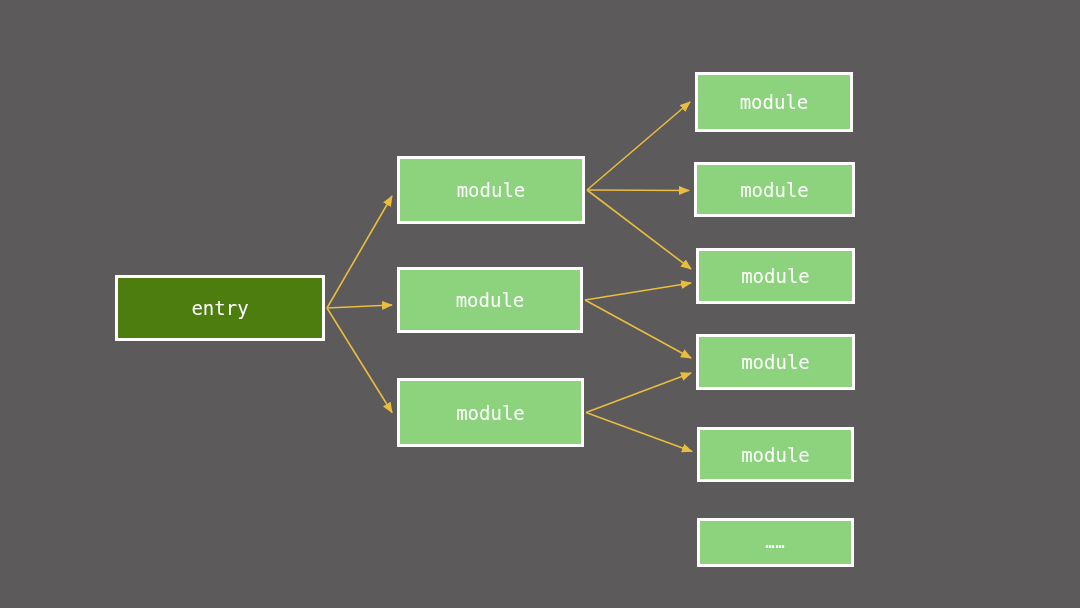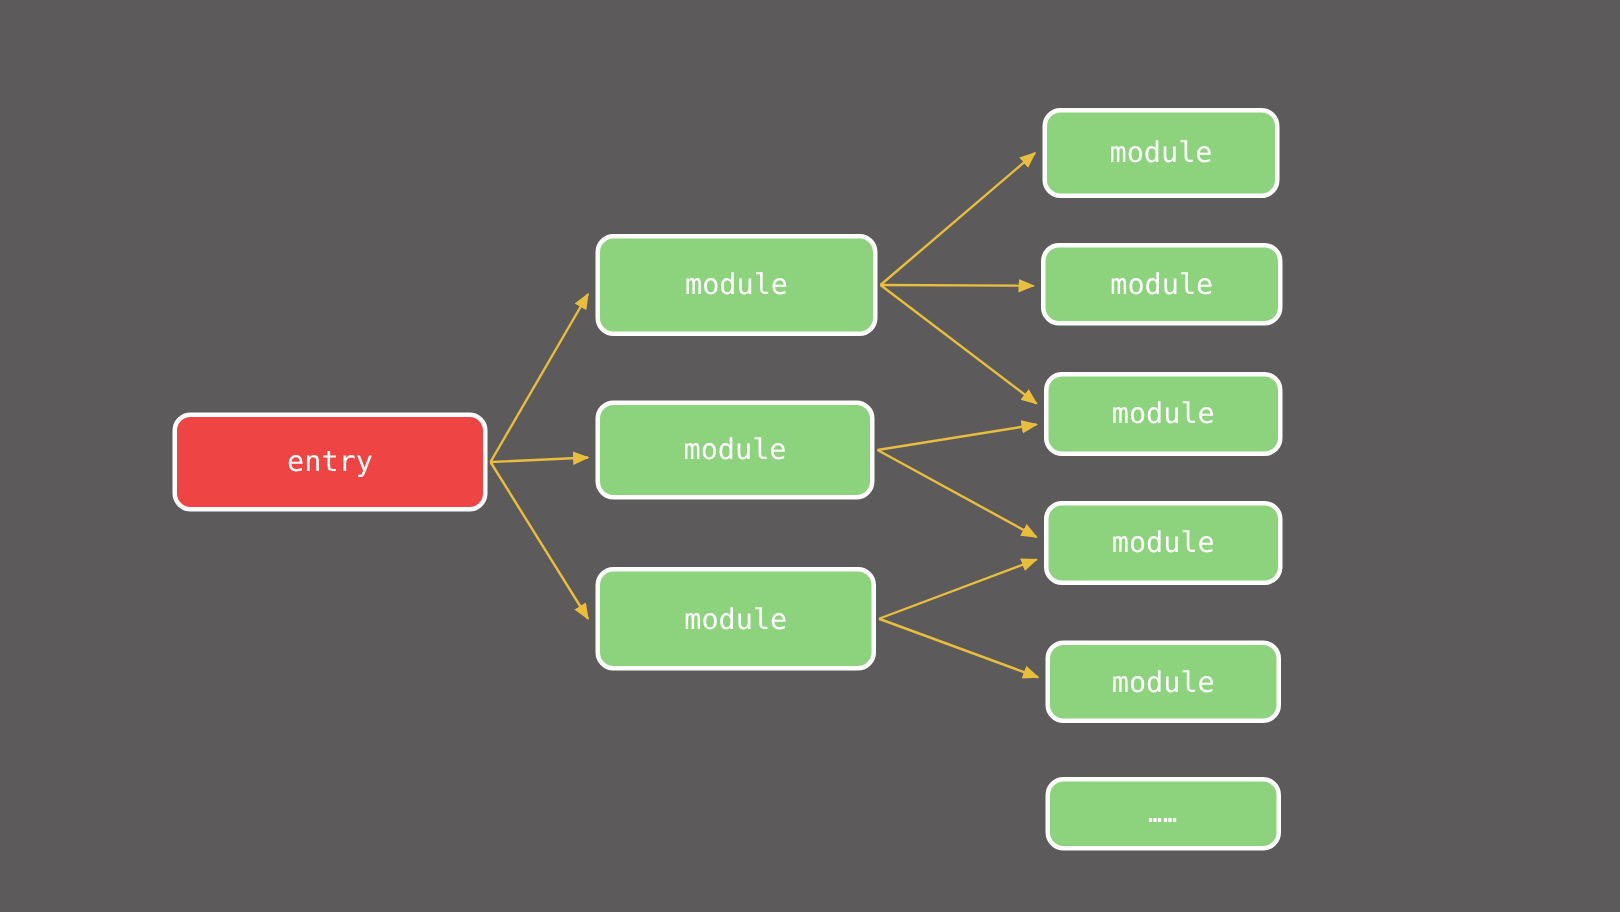--- a/index.html
+++ b/index.html
@@ -19,42 +19,42 @@
     left: 0;
     top: 0;
     width: 1080px;
     height: 608px;
     pointer-events: none;
   }
   .node {
     position: absolute;
     box-sizing: border-box;
     border: 3px solid #ffffff;
-    border-radius: 12px;
+    border-radius: 0;
     display: flex;
     align-items: center;
     justify-content: center;
   }
   .node-label {
     font-size: 19px;
     letter-spacing: 0px;
     white-space: nowrap;
   }
   .node.small .node-label {
     font-size: 15px;
     font-weight: bold;
     letter-spacing: 1px;
   }
 </style>
 </head>
 <body>
 
 <div class="canvas" id="canvas" style="background: rgb(92, 90, 90);">
   <div id="nodes">
-      <div class="node" style="left: 115px; top: 275px; width: 210px; height: 66px; background: #ef4444; border-color: rgb(255, 255, 255);">
+      <div class="node" style="left: 115px; top: 275px; width: 210px; height: 66px; background: #4d7c0f; border-color: rgb(255, 255, 255);">
         <span class="node-label" style="color: rgb(255, 255, 255);">entry</span>
       </div>
       <div class="node" style="left: 397px; top: 156px; width: 188px; height: 68px; background: rgb(141, 211, 126); border-color: rgb(255, 255, 255);">
         <span class="node-label" style="color: rgb(255, 255, 255);">module</span>
       </div>
       <div class="node" style="left: 397px; top: 267px; width: 186px; height: 66px; background: rgb(141, 211, 126); border-color: rgb(255, 255, 255);">
         <span class="node-label" style="color: rgb(255, 255, 255);">module</span>
       </div>
       <div class="node" style="left: 397px; top: 378px; width: 187px; height: 69px; background: rgb(141, 211, 126); border-color: rgb(255, 255, 255);">
         <span class="node-label" style="color: rgb(255, 255, 255);">module</span>

